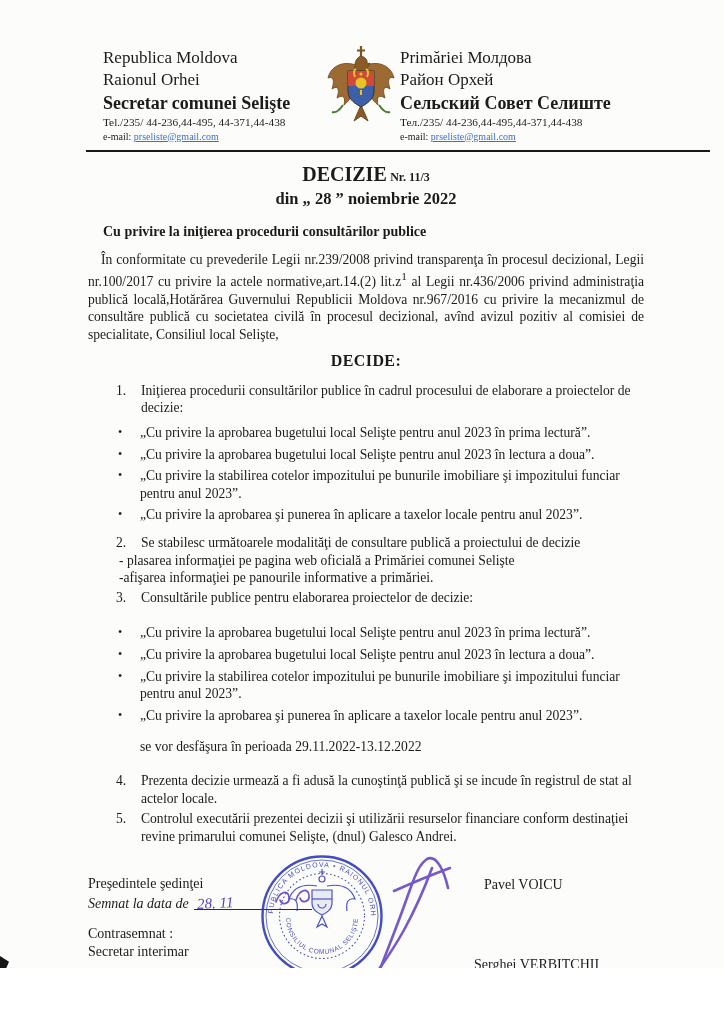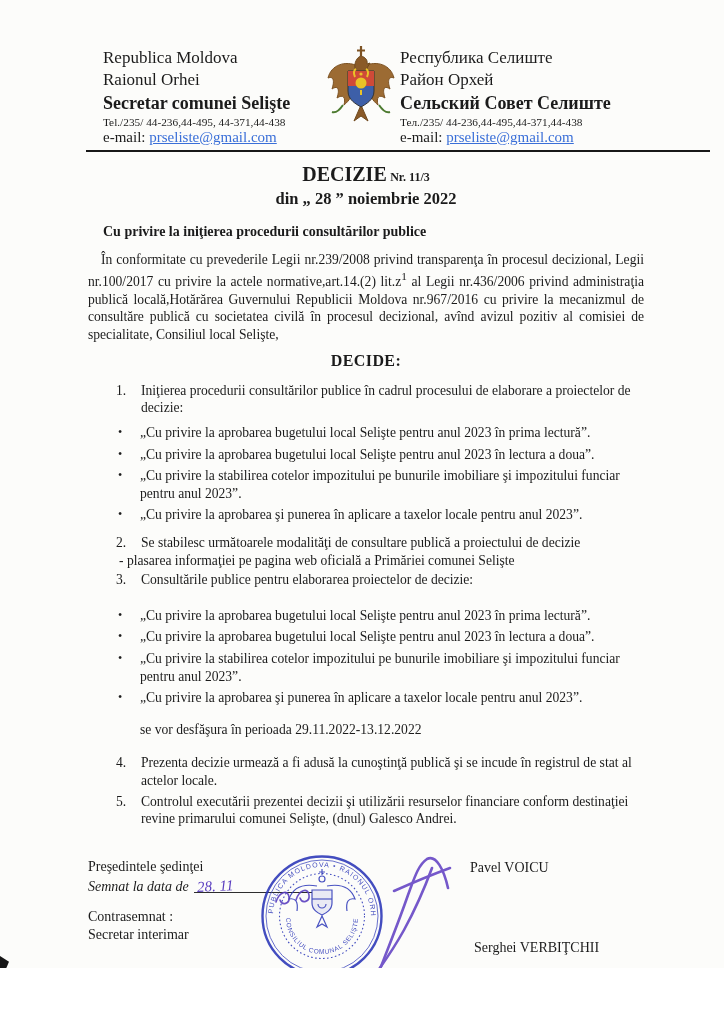--- a/index.html
+++ b/index.html
@@ -7,21 +7,21 @@
     position:relative;width:724px;height:968px;margin:0 auto;
     background:#fcfcfa;overflow:hidden;color:#1b1b1b;
     font-family:"Liberation Serif", serif;
   }
   
   .header-left{position:absolute;left:103px;top:47px;}
   .header-right{position:absolute;left:400px;top:47px;}
   .hl1{font-size:17px;line-height:22px;}
   .hl-bold{font-size:18px;font-weight:bold;line-height:24px;}
   .hsmall{font-size:11.3px;line-height:14.5px;}
-  .email-row{font-size:15px;line-height:14.5px;}
+  .email-row{font-size:10px;line-height:14.5px;}
   a.email{color:#3a6fd8;text-decoration:underline;cursor:pointer;}
   .emblem{position:absolute;left:323px;top:45px;width:76px;height:82px;}
   .header-rule{position:absolute;left:86px;right:14px;top:150px;border-top:2.4px solid #181818;}
   
   .content{position:absolute;left:88px;top:162px;width:556px;font-size:13.6px;line-height:17.6px;}
   .title-block{text-align:center;margin-top:4px;}
   .title-main{font-size:20px;font-weight:bold;}
   .title-num{font-size:12px;font-weight:bold;}
   .title-date{font-size:16.5px;font-weight:bold;margin-top:3px;}
   .subject{font-weight:bold;font-size:14px;margin:16px 0 0 15px;}
@@ -38,21 +38,21 @@
   .bullets.second{margin-top:18px;}
   .period-note{margin:14px 0 0 52px;}
   .item.tight{margin-top:2px;}
   .item.item4{margin-top:16px;}
   
   .sig-block{position:relative;margin-top:30px;font-size:14px;line-height:18px;}
   .sig-italic{font-style:italic;margin-top:1px;}
   .date-underline{display:inline-block;width:118px;height:15px;border-bottom:1.4px solid #2e2e2e;margin-left:5px;vertical-align:baseline;}
   .hand{display:inline-block;font-style:italic;color:#5b3fc0;font-size:15px;transform:rotate(-3deg);margin-left:3px;white-space:nowrap;}
   .sig-gap{height:12px;}
-  .sig-name-president{position:absolute;left:382px;top:1px;}
+  .sig-name-president{position:absolute;left:396px;top:1px;}
   .sig-name-secretary{position:absolute;left:386px;top:81px;}
   
   .stamp-overlay{position:absolute;left:218px;top:842px;width:250px;height:170px;pointer-events:none;}
   .corner-mark{position:absolute;left:0;bottom:0;width:9px;height:14px;background:#161616;clip-path:polygon(0 15%,100% 55%,70% 100%,0 100%);}
   .stamp-text{font-family:"Liberation Sans", sans-serif;}
 </style>
 </head>
 <body>
 
 <div class="page">
@@ -82,21 +82,21 @@
     <path d="M25 26 h26 v20 c0 9 -8 13 -13 16 c-5 -3 -13 -7 -13 -16 Z" fill="#3d5fa8" stroke="#333" stroke-width="1"></path>
     <path d="M25 26 h26 v15 h-26 Z" fill="#cf4a38"></path>
 
     <path d="M32 32 C 30 28, 31 25, 33 24 M44 32 C 46 28, 45 25, 43 24" stroke="#e9c227" stroke-width="2" fill="none"></path>
     <circle cx="38" cy="38" r="5.5" fill="#e9c227"></circle>
     <path d="M38 45 l0 5" stroke="#e9c227" stroke-width="2"></path>
     <circle cx="38" cy="29" r="1.6" fill="#e9c227"></circle>
   </svg>
 
   <div class="header-right">
-    <div class="hl1">Республика Селиште</div>
+    <div class="hl1">Primăriei Молдова</div>
     <div class="hl1">Район Орхей</div>
     <div class="hl-bold">Сельский Совет Селиште</div>
     <div class="hsmall">Тел./235/ 44-236,44-495,44-371,44-438</div>
     <div class="email-row"><span>e-mail:</span> <a class="email">prseliste@gmail.com</a></div>
   </div>
 
   <div class="header-rule"></div>
 
   <div class="content">
 
@@ -136,20 +136,21 @@
           <span class="dot">•</span>
           <span class="txt">„Cu privire la aprobarea şi punerea în aplicare a taxelor locale pentru anul 2023”.</span>
         </div>
     </div>
 
     <div class="item" style="margin-top:10px;">
       <span class="num">2.</span>
       <span class="txt">Se stabilesc următoarele modalităţi de consultare publică a proiectului de decizie</span>
     </div>
     <div class="sub-line">- plasarea informaţiei pe pagina web oficială a Primăriei comunei Selişte</div>
+    <div class="sub-line">-afişarea informaţiei pe panourile informative a primăriei.</div>
 
     <div class="item tight">
       <span class="num">3.</span>
       <span class="txt">Consultările publice pentru elaborarea proiectelor de decizie:</span>
     </div>
 
     <div class="bullets second">
       <div class="bullet">
           <span class="dot">•</span>
           <span class="txt">„Cu privire la aprobarea bugetului local Selişte pentru anul 2023 în prima lectură”.</span>

